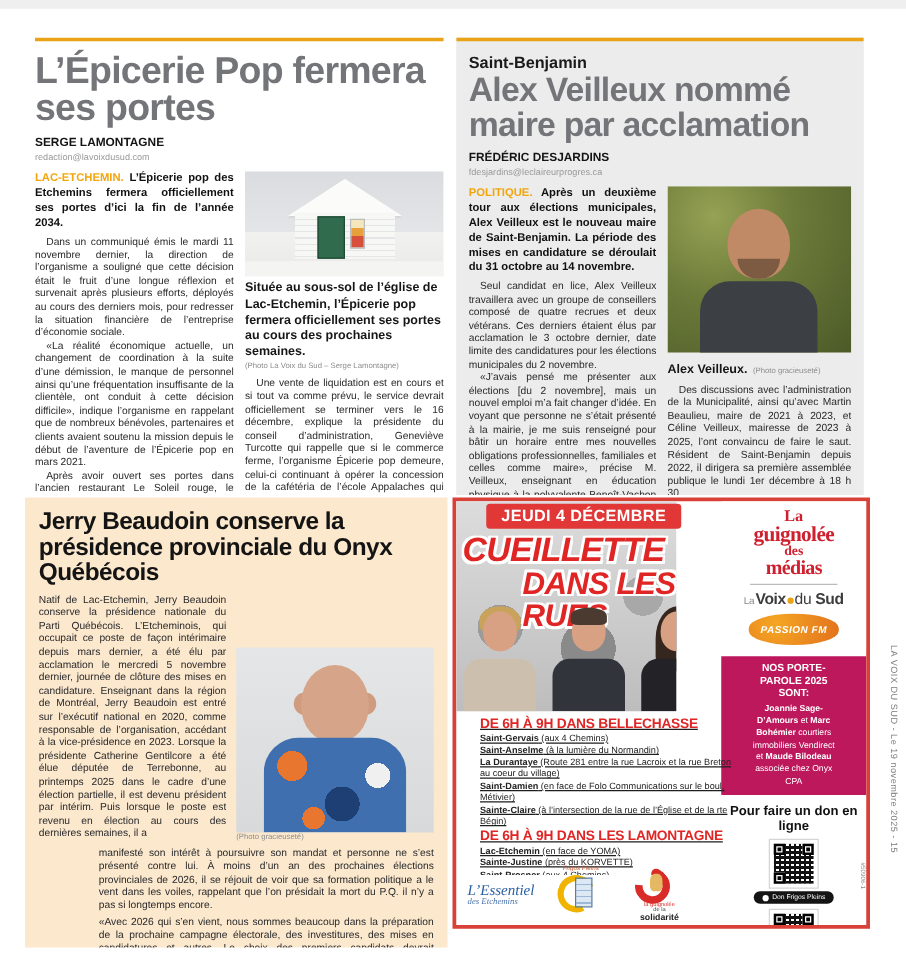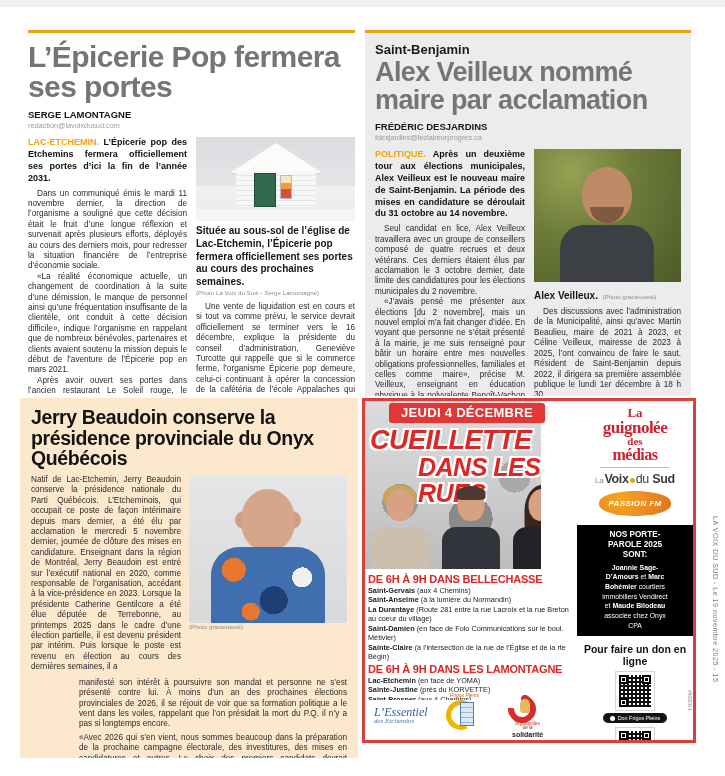--- a/index.html
+++ b/index.html
@@ -44,21 +44,21 @@
   .art-veilleux .colR { width:147px; overflow:hidden; }
   .photo-alex { position:relative; width:147px; height:133px; background:radial-gradient(circle at 25% 18%,#96a254 0%,#6d7c3a 40%,#4c5a28 100%); overflow:hidden; margin-bottom:3px; }
   .pa-head { position:absolute; left:48px; top:18px; width:50px; height:56px; border-radius:50% 50% 46% 46%; background:#c08a66; }
   .pa-beard { position:absolute; left:56px; top:58px; width:34px; height:16px; border-radius:0 0 20px 20px; background:#7d5b43; }
   .pa-body { position:absolute; left:26px; top:76px; width:94px; height:60px; border-radius:24px 24px 0 0; background:#3c4045; }
   .caption-line { margin:1px 0 4px; }
 
   
   .art-beaudoin { position:absolute; left:20px; top:398px; width:338px; height:360px; background:#fbe8cd; padding:9px 11px; overflow:hidden; }
   .art-beaudoin .headline { font-size:19.5px; color:#141414; letter-spacing:-0.4px; line-height:1.06; }
-  .art-beaudoin .cols { gap:8px; margin-top:6px; }
+  .art-beaudoin .cols { gap:8px; margin-top:6px;align-items:flex-end; }
   .art-beaudoin .colL { width:150px; overflow:hidden; }
   .art-beaudoin .colR { width:158px; }
   .photo-jerry { position:relative; width:158px; height:148px; background:linear-gradient(180deg,#e5e6e8 0%,#d8d9db 100%); overflow:hidden; }
   .pj-head { position:absolute; left:52px; top:14px; width:54px; height:62px; border-radius:50% 50% 46% 46%; background:#d6a488; }
   .pj-ears { position:absolute; left:46px; top:36px; width:66px; height:18px; border-radius:10px; background:#cf9c80; }
   .pj-shirt { position:absolute; left:22px; top:72px; width:114px; height:76px; border-radius:28px 28px 0 0;
       background:radial-gradient(circle at 20% 30%,#e8762f 0 12px,transparent 12px),
                  radial-gradient(circle at 80% 40%,#f0f0f0 0 10px,transparent 10px),
                  radial-gradient(circle at 55% 70%,#1d3f73 0 14px,transparent 14px),
                  radial-gradient(circle at 35% 85%,#e8762f 0 9px,transparent 9px),
@@ -96,33 +96,33 @@
   .guignolee .g1 { font-size:13px; display:block; }
   .guignolee .g2 { font-size:17px; display:block; letter-spacing:-0.5px; }
   .guignolee .g3 { font-size:11px; display:block; }
   .guignolee .g4 { font-size:16px; display:block; letter-spacing:-0.5px; }
   .mini-rule { width:70px; height:1px; background:#bbb; margin:4px auto; }
   .voix-logo { font-size:12.5px; color:#3c3c3e; letter-spacing:-0.3px; }
   .voix-logo .lv-la { font-size:8px; color:#8a8a8a; margin-right:1px; }
   .voix-logo b { font-weight:bold; }
   .voix-dot { display:inline-block; width:5px; height:5px; background:#eaa317; border-radius:50%; margin:0 1px; }
   .passion { display:inline-block; margin-top:5px; background:radial-gradient(circle at 30% 30%,#f5a623,#e2711d); color:#fff; font-weight:bold; font-style:italic; font-size:8px; border-radius:50%/46%; padding:8px 9px; letter-spacing:0.4px; }
-  .porte-parole { margin-top:5px; background:#000000; color:#fff; padding:5px 22px 6px; font-size:6.9px; line-height:1.4; }
+  .porte-parole { margin-top:5px; background:#be185d; color:#fff; padding:5px 22px 6px; font-size:6.9px; line-height:1.4; }
   .pp-title { font-weight:bold; font-size:8.2px; line-height:1.25; margin-bottom:2px; }
   .porte-parole b { font-weight:bold; }
   .don-label { margin-top:7px; font-weight:bold; font-size:10.5px; line-height:1.15; color:#111; }
   .qr { position:relative; width:38px; height:38px; margin:5px auto 3px; border:3px solid #fff; outline:1px solid #d5d5d5;
       background:repeating-linear-gradient(0deg,#111 0 2px,transparent 2px 4px), repeating-linear-gradient(90deg,#111 0 2px,#fff 2px 4px); }
   .qr i { position:absolute; width:9px; height:9px; border:2px solid #000; background:#fff; }
   .qr i::before { content:""; position:absolute; inset:1px; background:#000; }
   .qr .tl { left:0; top:0; } .qr .tr { right:0; top:0; } .qr .bl { left:0; bottom:0; }
   .qr-pill { display:flex; align-items:center; gap:3px; width:fit-content; margin:0 auto; background:#141414; color:#fff; font-size:5.4px; border-radius:8px; padding:2px 7px; }
   .qr-pill .dot { width:5px; height:5px; border-radius:50%; background:#fff; flex:0 0 auto; }
 
-  .ad-lists { position:absolute; left:3px; top:171px; width:202px; height:128px; overflow:hidden; }
+  .ad-lists { position:absolute; left:19px; top:171px; width:202px; height:128px; overflow:hidden;text-decoration:underline; }
   .list-title { color:#e02525; font-weight:bold; font-size:11px; letter-spacing:-0.2px; margin:1px 0 1px; }
   .list-item { font-size:7.3px; line-height:1.3; color:#222; }
   .list-item b { font-weight:bold; }
 
   .ad-logos { position:absolute; left:9px; bottom:5px; width:240px; height:40px; display:flex; align-items:center; gap:16px; }
   .essentiel { font-family:"Liberation Serif", serif; color:#2b5fa3; line-height:1.0; }
   .essentiel .e1 { font-size:12px; font-style:italic; display:block; }
   .essentiel .e2 { font-size:7px; font-style:italic; display:block; color:#4a74ab; }
   .frigos { position:relative; width:42px; height:38px; }
   .frigos .arc { position:absolute; left:2px; top:4px; width:30px; height:30px; border:5px solid #f0b400; border-right-color:transparent; border-radius:50%; transform:rotate(20deg); }
@@ -145,21 +145,21 @@
 <div class="page">
   <div class="top-strip"></div>
 
   <section class="art-epicerie">
     <div class="gold-rule"></div>
     <h1 class="headline">L’Épicerie Pop fermera ses portes</h1>
     <div class="byline">SERGE LAMONTAGNE</div>
     <div class="email">redaction@lavoixdusud.com</div>
     <div class="cols">
       <div class="col">
-        <p class="lead"><span class="tag">LAC-ETCHEMIN.</span> <span>L’Épicerie pop des Etchemins fermera officiellement ses portes d’ici la fin de l’année 2031.</span></p>
+        <p class="lead"><span class="tag">LAC-ETCHEMIN.</span> <span>L’Épicerie pop des Etchemins fermera officiellement ses portes d’ici la fin de l’année 2034.</span></p>
         <p class="body">Dans un communiqué émis le mardi 11 novembre dernier, la direction de l’organisme a souligné que cette décision était le fruit d’une longue réflexion et survenait après plusieurs efforts, déployés au cours des derniers mois, pour redresser la situation financière de l’entreprise d’économie sociale.</p>
         <p class="body">«La réalité économique actuelle, un changement de coordination à la suite d’une démission, le manque de personnel ainsi qu’une fréquentation insuffisante de la clientèle, ont conduit à cette décision difficile», indique l’organisme en rappelant que de nombreux bénévoles, partenaires et clients avaient soutenu la mission depuis le début de l’aventure de l’Épicerie pop en mars 2021.</p>
         <p class="body">Après avoir ouvert ses portes dans l’ancien restaurant Le Soleil rouge, le service avait déménagé au sous-sol de l’église de Lac-Etchemin en novembre 2023.</p>
       </div>
       <div class="col">
         <div class="photo-epicerie">
           <div class="pe-roof"></div>
           <div class="pe-wall"></div>
           <div class="pe-door"></div>
           <div class="pe-sign"></div>

